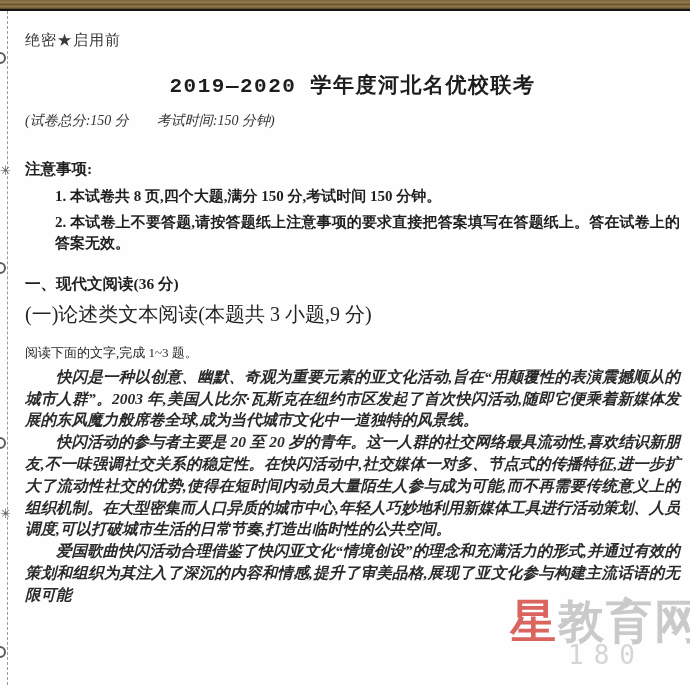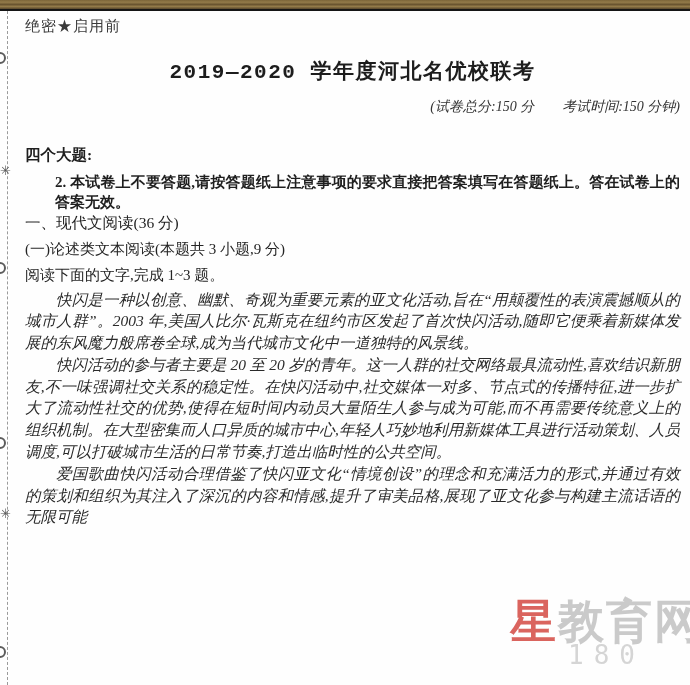--- a/index.html
+++ b/index.html
@@ -25,43 +25,43 @@
   }
   .hole-1{top:52px}.hole-2{top:262px}.hole-3{top:437px}.hole-4{top:646px}
   .scribble{
     position:absolute;left:0px;font-size:13px;color:#555;
     font-family:"DejaVu Sans",sans-serif;
   }
   .scrib-1{top:163px}.scrib-2{top:506px}
 
   
   .page-content{position:absolute;left:25px;right:10px;top:11px;z-index:1;}
-  .classification{margin-top:6px;font-size:15px;letter-spacing:1px;color:#3a3a3a;}
+  .classification{margin-top:20px;font-size:15px;letter-spacing:1px;color:#3a3a3a;}
   .exam-title{
     text-align:center;margin-top:21px;font-size:21px;font-weight:bold;
     letter-spacing:1.5px;color:#1d1d1d;font-family:Liberation Mono, monospace;
   }
   .subject{text-align:center;margin-top:7px;font-size:24px;font-weight:bold;color:#1d1d1d;}
   .subject span{display:inline-block;margin:0 30px;}
-  .score-time{text-align:right;margin-top:13px;font-size:14px;font-style:italic;color:#333;}
+  .score-time{text-align:left;margin-top:13px;font-size:14px;font-style:italic;color:#333;}
 
   .notice-heading{margin-top:29px;font-size:15.5px;font-weight:bold;color:#1f1f1f;}
   .notice-item{
     padding-left:2em;margin-top:6px;font-size:15px;font-weight:600;
     line-height:1.35;color:#1f1f1f;text-align:justify;
   }
 
-  .section-heading{font-size:15.5px;font-weight:normal;color:#1f1f1f;}
-  .section-sub{margin-top:6px;font-size:15px;color:#242424;}
-  .section-instr{margin-top:7px;font-size:15px;color:#242424;}
+  .section-heading{margin-top:21px;font-size:15.5px;font-weight:bold;color:#1f1f1f;}
+  .section-sub{margin-top:6px;font-size:20px;color:#242424;}
+  .section-instr{margin-top:16px;font-size:13px;color:#242424;}
 
   .passage{margin-top:4px;}
   .passage p{
     margin:0;text-indent:2em;text-align:justify;
-    font-style:italic;font-size:15.5px;line-height:21.8px;color:#2a2a2a;
+    font-style:italic;font-size:15.5px;line-height:21.8px;color:#2a2a2a;font-weight:bold;
   }
 
   
   .watermark{
     position:absolute;top:597px;right:-12px;z-index:2;pointer-events:none;
     mix-blend-mode:multiply;text-align:left;white-space:nowrap;
   }
   .wm-row1{font-size:46px;font-weight:bold;letter-spacing:2px;line-height:1.1;}
   .wm-red{color:#cf3028;opacity:.75;}
   .wm-gray{color:#c6c6c6;opacity:.9;}
@@ -85,21 +85,22 @@
 
 <div class="page-content">
 
   <div class="classification">绝密★启用前</div>
 
   <div class="exam-title">2019—2020 学年度河北名优校联考</div>
 
 
   <div class="score-time">(试卷总分:150 分　　考试时间:150 分钟)</div>
 
-  <div class="notice-heading">四个大题:</div>
+  <div class="notice-heading">注意事项:</div>
+  <div class="notice-item">1. 本试卷共 8 页,四个大题,满分 150 分,考试时间 150 分钟。</div>
   <div class="notice-item">2. 本试卷上不要答题,请按答题纸上注意事项的要求直接把答案填写在答题纸上。答在试卷上的答案无效。</div>
 
   <div class="section-heading">一、现代文阅读(36 分)</div>
   <div class="section-sub">(一)论述类文本阅读(本题共 3 小题,9 分)</div>
   <div class="section-instr">阅读下面的文字,完成 1~3 题。</div>
 
   <div class="passage">
     <p>快闪是一种以创意、幽默、奇观为重要元素的亚文化活动,旨在“用颠覆性的表演震撼顺从的城市人群”。2003 年,美国人比尔·瓦斯克在纽约市区发起了首次快闪活动,随即它便乘着新媒体发展的东风魔力般席卷全球,成为当代城市文化中一道独特的风景线。</p>
     <p>快闪活动的参与者主要是 20 至 20 岁的青年。这一人群的社交网络最具流动性,喜欢结识新朋友,不一味强调社交关系的稳定性。在快闪活动中,社交媒体一对多、节点式的传播特征,进一步扩大了流动性社交的优势,使得在短时间内动员大量陌生人参与成为可能,而不再需要传统意义上的组织机制。在大型密集而人口异质的城市中心,年轻人巧妙地利用新媒体工具进行活动策划、人员调度,可以打破城市生活的日常节奏,打造出临时性的公共空间。</p>
     <p>爱国歌曲快闪活动合理借鉴了快闪亚文化“情境创设”的理念和充满活力的形式,并通过有效的策划和组织为其注入了深沉的内容和情感,提升了审美品格,展现了亚文化参与构建主流话语的无限可能</p>

